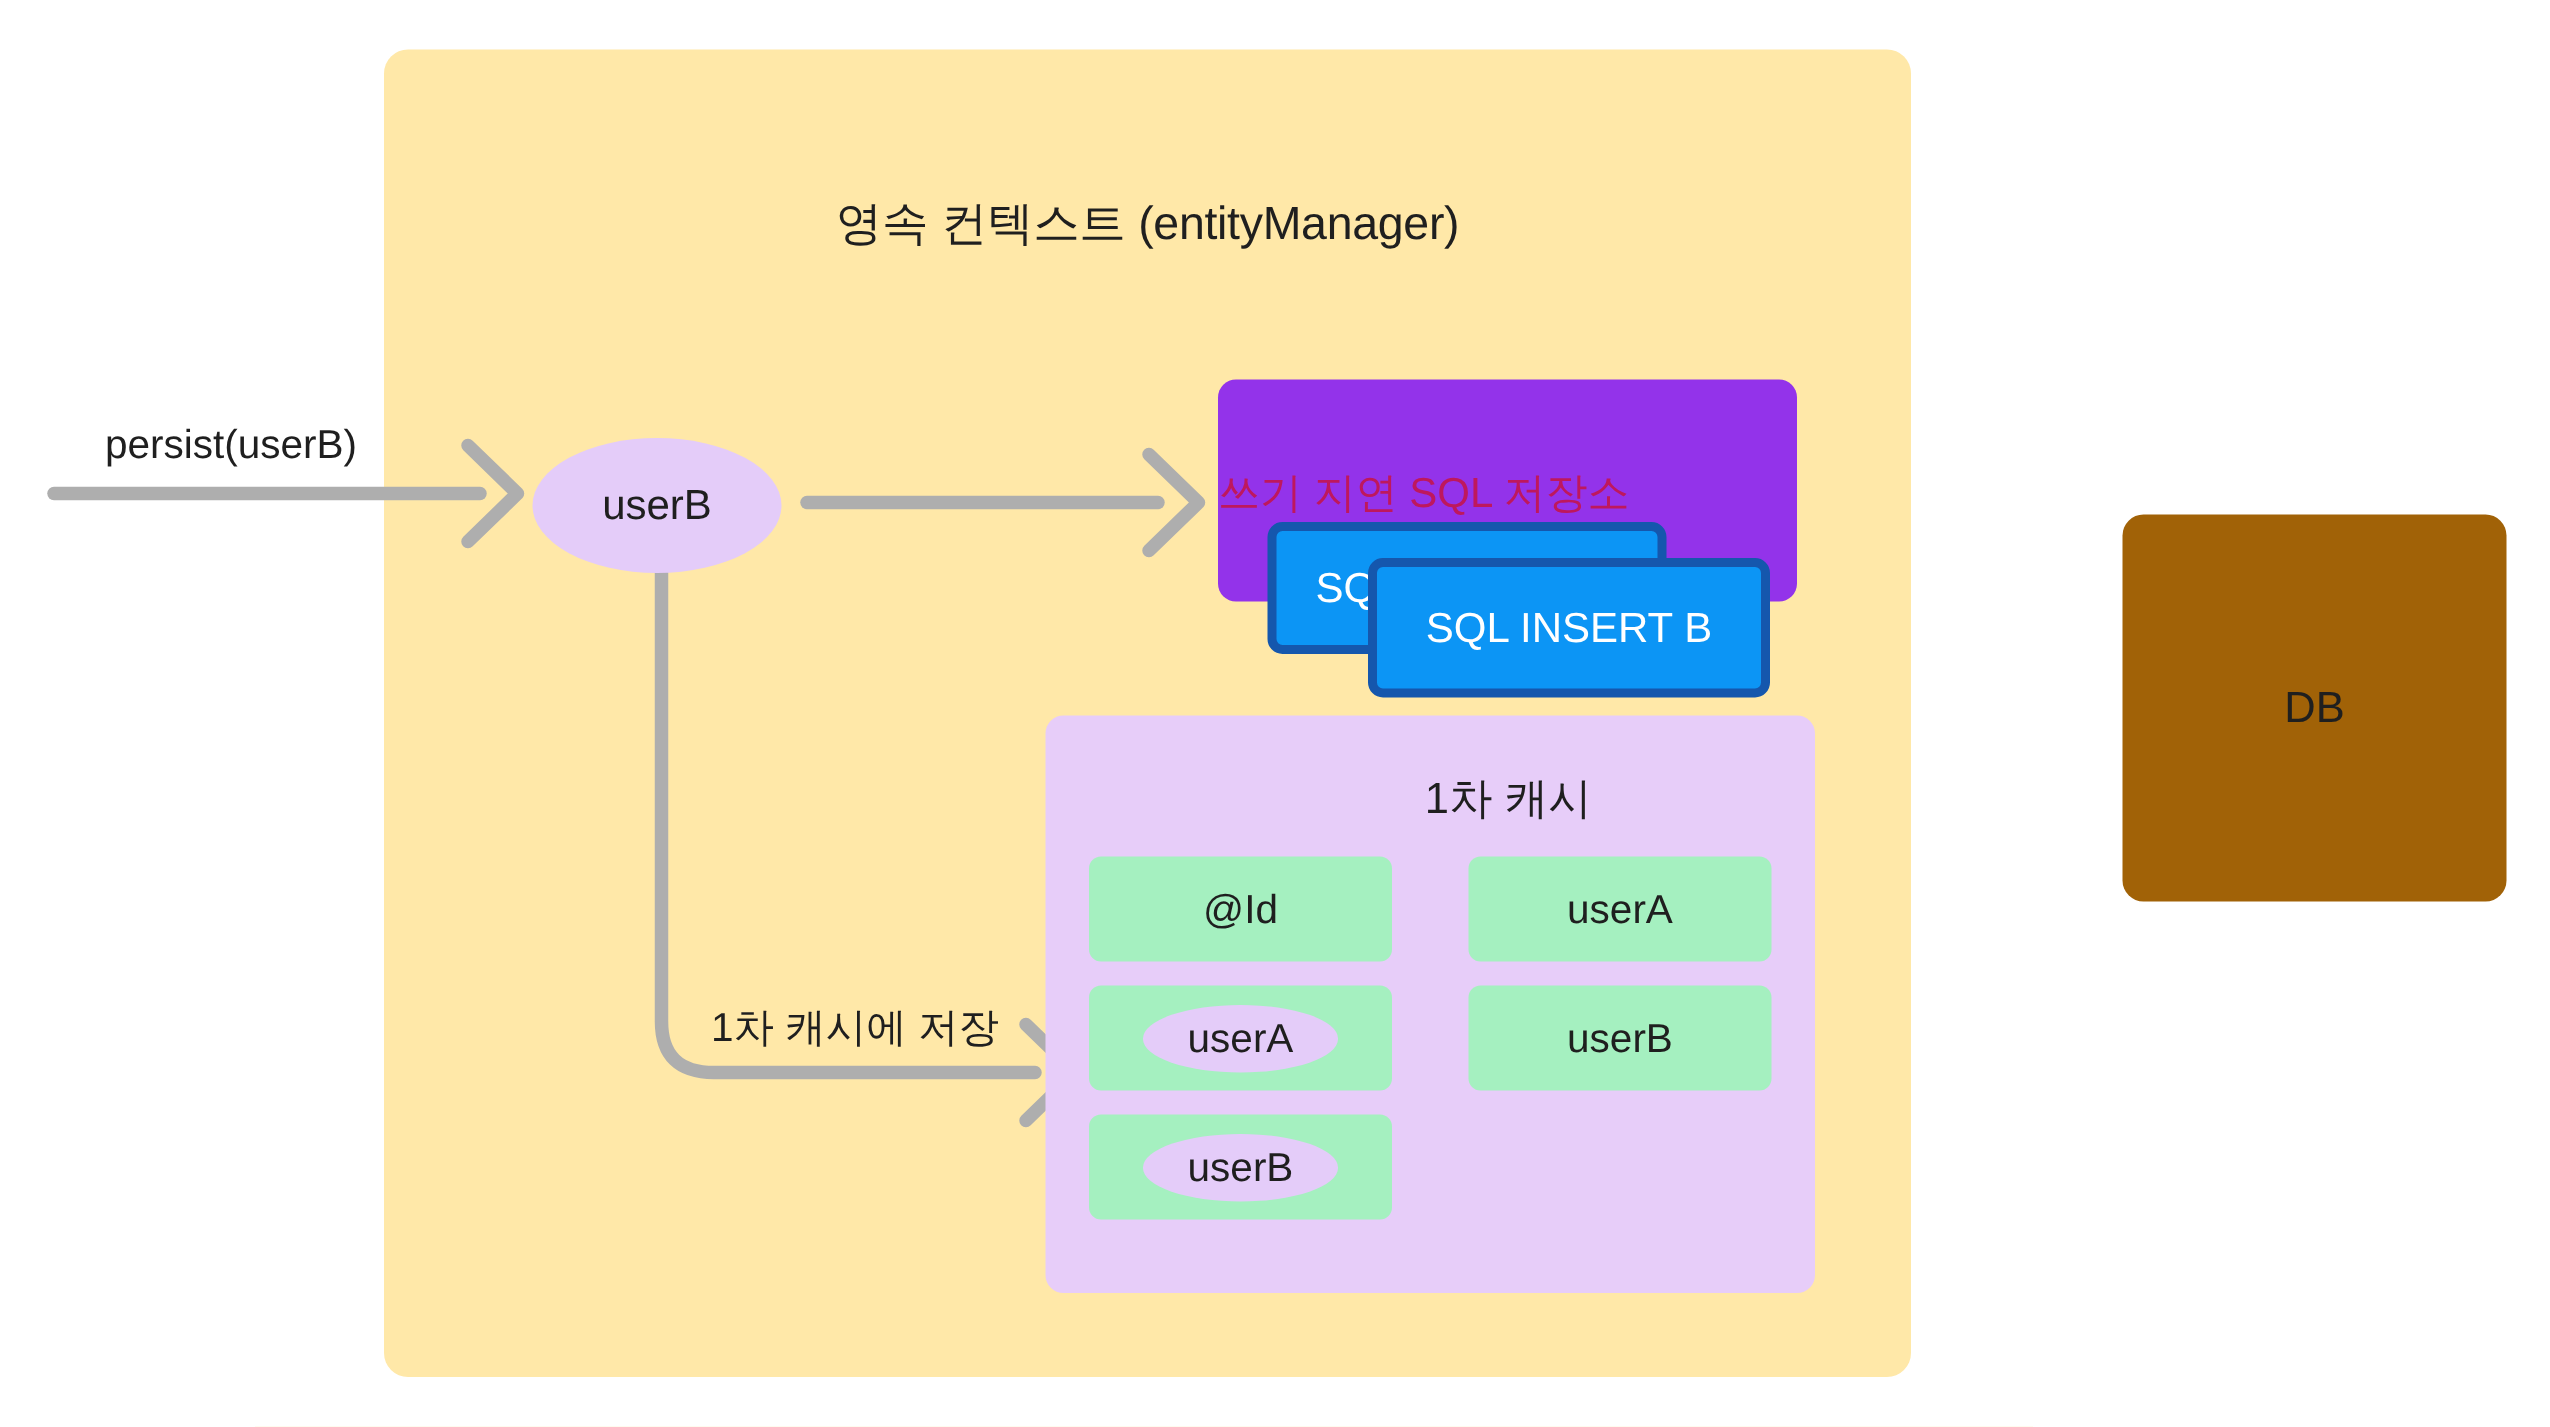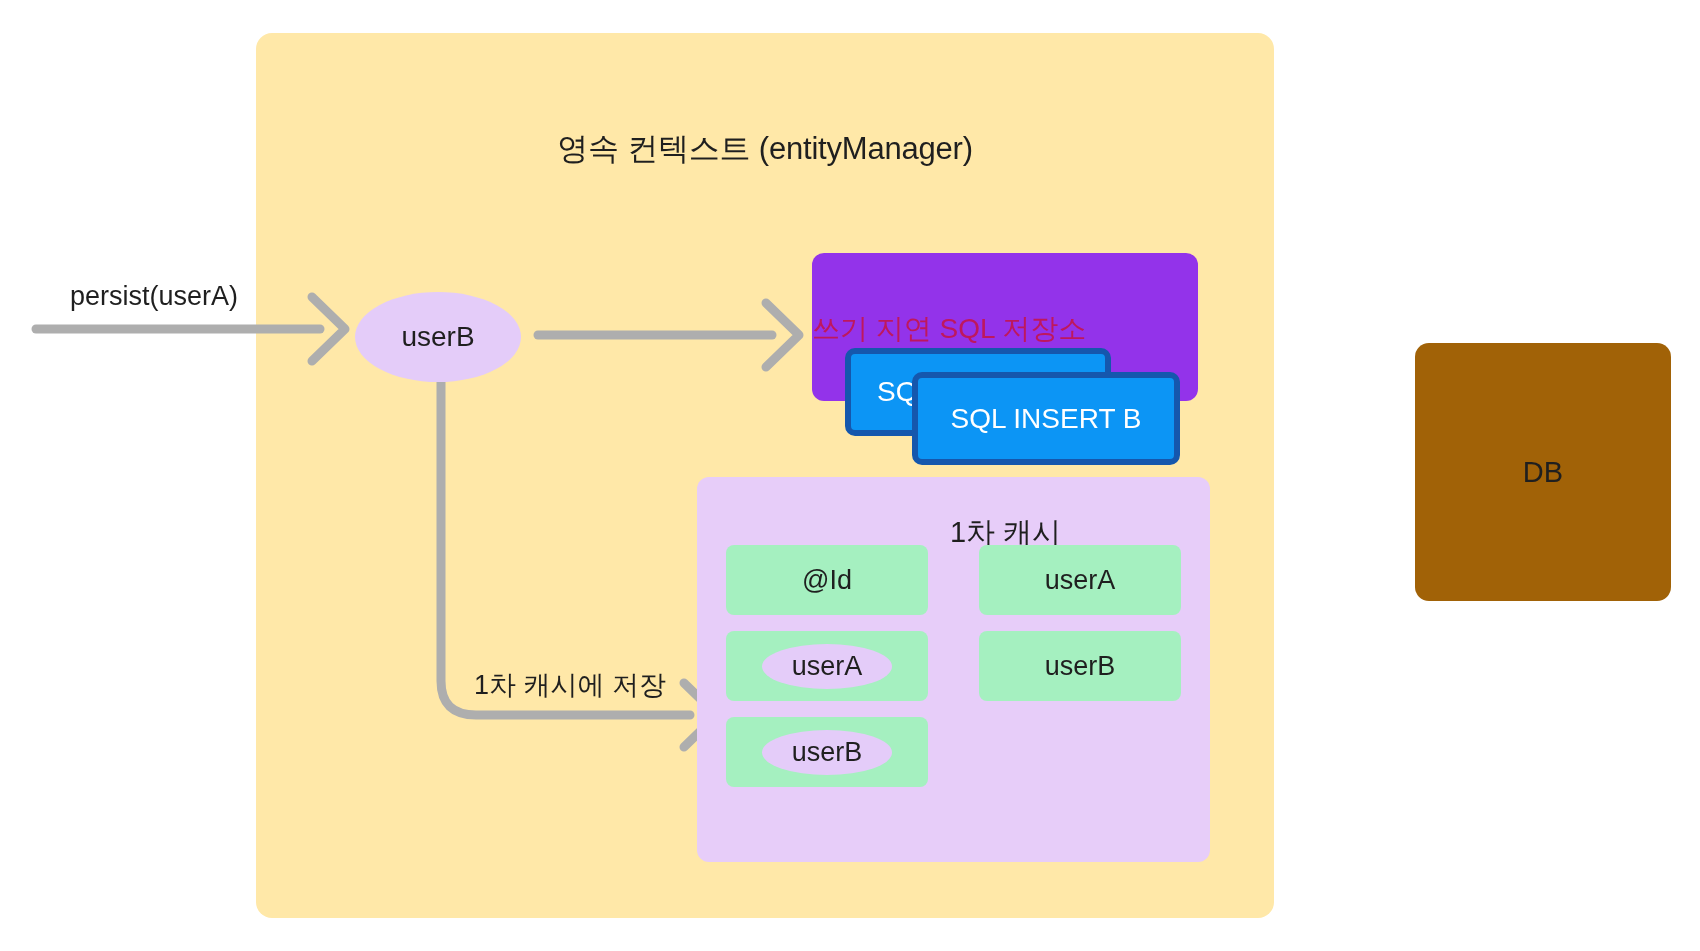--- a/index.html
+++ b/index.html
@@ -124,21 +124,21 @@
     top: 513px;
     width: 617px;
     text-align: center;
     font-size: 29px;
     color: #1f1f1f;
     white-space: nowrap;
   }
   .fc-grid {
     position: absolute;
     left: 726px;
-    top: 545px;
+    top: 571px;
     width: 455px;
     display: grid;
     grid-template-columns: 202px 202px;
     column-gap: 51px;
     row-gap: 16px;
   }
   .fc-cell {
     height: 70px;
     background: #a5f0c0;
     border-radius: 8px;
@@ -213,21 +213,21 @@
       <line x1="538" y1="335" x2="772" y2="335" stroke="#aeaeae" stroke-width="9" stroke-linecap="round"></line>
       <polyline points="766,303 799,335 766,367" fill="none" stroke="#aeaeae" stroke-width="9" stroke-linecap="round" stroke-linejoin="round"></polyline>
     </g>
 
     <g>
       <path d="M 441 388 L 441 745 Q 441 779 476 779 L 690 779" fill="none" stroke="#aeaeae" stroke-width="9" stroke-linecap="round" transform="translate(0,-64)"></path>
       <polyline points="684,683 717,715 684,747" fill="none" stroke="#aeaeae" stroke-width="9" stroke-linecap="round" stroke-linejoin="round"></polyline>
     </g>
   </svg>
 
-  <div class="arrow-label label-persist">persist(userA)</div>
+  <div class="arrow-label label-persist">persist(userB)</div>
   <div class="arrow-label label-cache">1차 캐시에 저장</div>
 
   <div class="entity-ellipse">
     <span>userB</span>
   </div>
 
   <div class="sql-store"></div>
   <div class="sql-store-title">쓰기 지연 SQL 저장소</div>
 
   <div class="sql-card sql-card-a">

